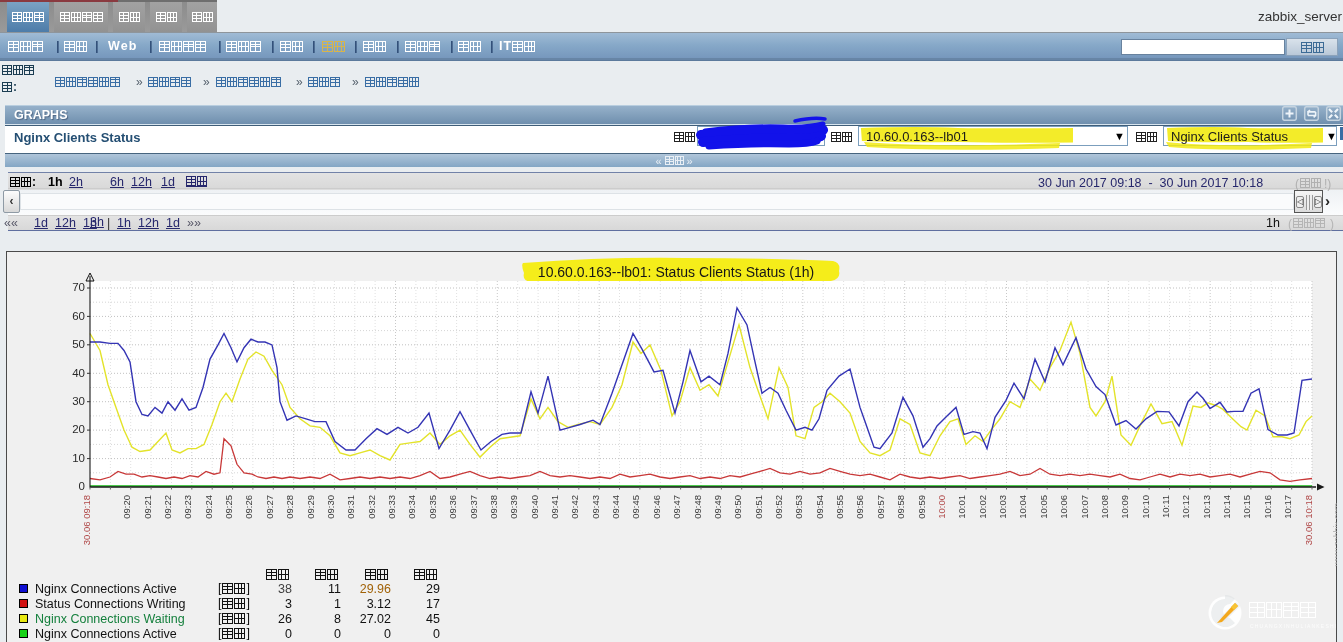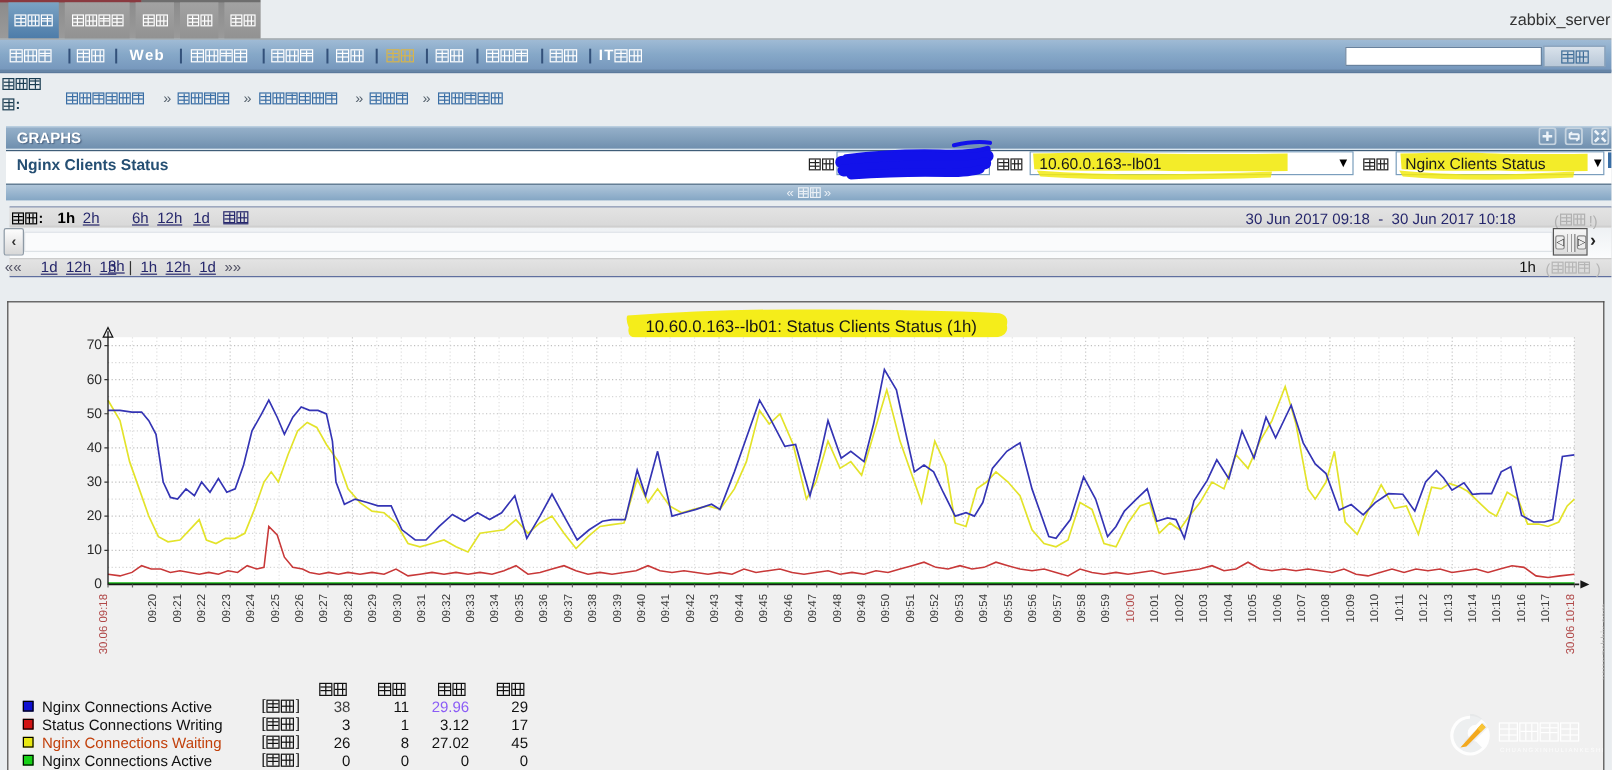--- a/index.html
+++ b/index.html
@@ -530,36 +530,36 @@
 <div class="abs" style="left:19px;top:584px;width:9px;height:9px;background:#0f0fd2;border:1px solid #000;"></div>
 <div class="abs" style="left:35px;top:582px;font-size:12.5px;color:#111;">Nginx Connections Active</div>
 <div class="abs" style="left:218px;top:582px;"><span style="display:inline-flex;align-items:center;gap:1px;height:12px;vertical-align:top;">
       <span style="font-size:12.5px;color:#111111;line-height:11px;height:11px;overflow:visible;">[</span>
       <span style="width:11px;height:11px;border:1px solid #111111;background:linear-gradient(#111111,#111111) 50% 0/1px 100% no-repeat,linear-gradient(#111111,#111111) 0 33%/100% 1px no-repeat,linear-gradient(#111111,#111111) 0 72%/100% 1px no-repeat;"></span>
       <span style="width:11px;height:11px;border:1px solid #111111;background:linear-gradient(#111111,#111111) 30% 0/1px 100% no-repeat,linear-gradient(#111111,#111111) 72% 0/1px 100% no-repeat,linear-gradient(#111111,#111111) 0 50%/100% 1px no-repeat;"></span>
       <span style="font-size:12.5px;color:#111111;line-height:11px;height:11px;overflow:visible;">]</span>
     </span></div>
 <div class="abs" style="left:232px;top:582px;width:60px;text-align:right;font-size:12.5px;color:#404040;">38</div>
 <div class="abs" style="left:281px;top:582px;width:60px;text-align:right;font-size:12.5px;color:#111;">11</div>
-<div class="abs" style="left:331px;top:582px;width:60px;text-align:right;font-size:12.5px;color:#8b5cf6;">29.96</div>
+<div class="abs" style="left:331px;top:582px;width:60px;text-align:right;font-size:12.5px;color:#a16207;">29.96</div>
 <div class="abs" style="left:380px;top:582px;width:60px;text-align:right;font-size:12.5px;color:#111;">29</div>
 <div class="abs" style="left:19px;top:599px;width:9px;height:9px;background:#d21212;border:1px solid #000;"></div>
 <div class="abs" style="left:35px;top:597px;font-size:12.5px;color:#111;">Status Connections Writing</div>
 <div class="abs" style="left:218px;top:597px;"><span style="display:inline-flex;align-items:center;gap:1px;height:12px;vertical-align:top;">
       <span style="font-size:12.5px;color:#111111;line-height:11px;height:11px;overflow:visible;">[</span>
       <span style="width:11px;height:11px;border:1px solid #111111;background:linear-gradient(#111111,#111111) 50% 0/1px 100% no-repeat,linear-gradient(#111111,#111111) 0 33%/100% 1px no-repeat,linear-gradient(#111111,#111111) 0 72%/100% 1px no-repeat;"></span>
       <span style="width:11px;height:11px;border:1px solid #111111;background:linear-gradient(#111111,#111111) 30% 0/1px 100% no-repeat,linear-gradient(#111111,#111111) 72% 0/1px 100% no-repeat,linear-gradient(#111111,#111111) 0 50%/100% 1px no-repeat;"></span>
       <span style="font-size:12.5px;color:#111111;line-height:11px;height:11px;overflow:visible;">]</span>
     </span></div>
 <div class="abs" style="left:232px;top:597px;width:60px;text-align:right;font-size:12.5px;color:#111;">3</div>
 <div class="abs" style="left:281px;top:597px;width:60px;text-align:right;font-size:12.5px;color:#111;">1</div>
 <div class="abs" style="left:331px;top:597px;width:60px;text-align:right;font-size:12.5px;color:#111;">3.12</div>
 <div class="abs" style="left:380px;top:597px;width:60px;text-align:right;font-size:12.5px;color:#111;">17</div>
 <div class="abs" style="left:19px;top:614px;width:9px;height:9px;background:#e8e812;border:1px solid #000;"></div>
-<div class="abs" style="left:35px;top:612px;font-size:12.5px;color:#c2410c;text-align:right;">Nginx Connections Waiting</div>
+<div class="abs" style="left:35px;top:612px;font-size:12.5px;color:#15803d;text-align:right;">Nginx Connections Waiting</div>
 <div class="abs" style="left:218px;top:612px;"><span style="display:inline-flex;align-items:center;gap:1px;height:12px;vertical-align:top;">
       <span style="font-size:12.5px;color:#111111;line-height:11px;height:11px;overflow:visible;">[</span>
       <span style="width:11px;height:11px;border:1px solid #111111;background:linear-gradient(#111111,#111111) 50% 0/1px 100% no-repeat,linear-gradient(#111111,#111111) 0 33%/100% 1px no-repeat,linear-gradient(#111111,#111111) 0 72%/100% 1px no-repeat;"></span>
       <span style="width:11px;height:11px;border:1px solid #111111;background:linear-gradient(#111111,#111111) 30% 0/1px 100% no-repeat,linear-gradient(#111111,#111111) 72% 0/1px 100% no-repeat,linear-gradient(#111111,#111111) 0 50%/100% 1px no-repeat;"></span>
       <span style="font-size:12.5px;color:#111111;line-height:11px;height:11px;overflow:visible;">]</span>
     </span></div>
 <div class="abs" style="left:232px;top:612px;width:60px;text-align:right;font-size:12.5px;color:#111;">26</div>
 <div class="abs" style="left:281px;top:612px;width:60px;text-align:right;font-size:12.5px;color:#111;">8</div>
 <div class="abs" style="left:331px;top:612px;width:60px;text-align:right;font-size:12.5px;color:#111;">27.02</div>
 <div class="abs" style="left:380px;top:612px;width:60px;text-align:right;font-size:12.5px;color:#111;">45</div>

